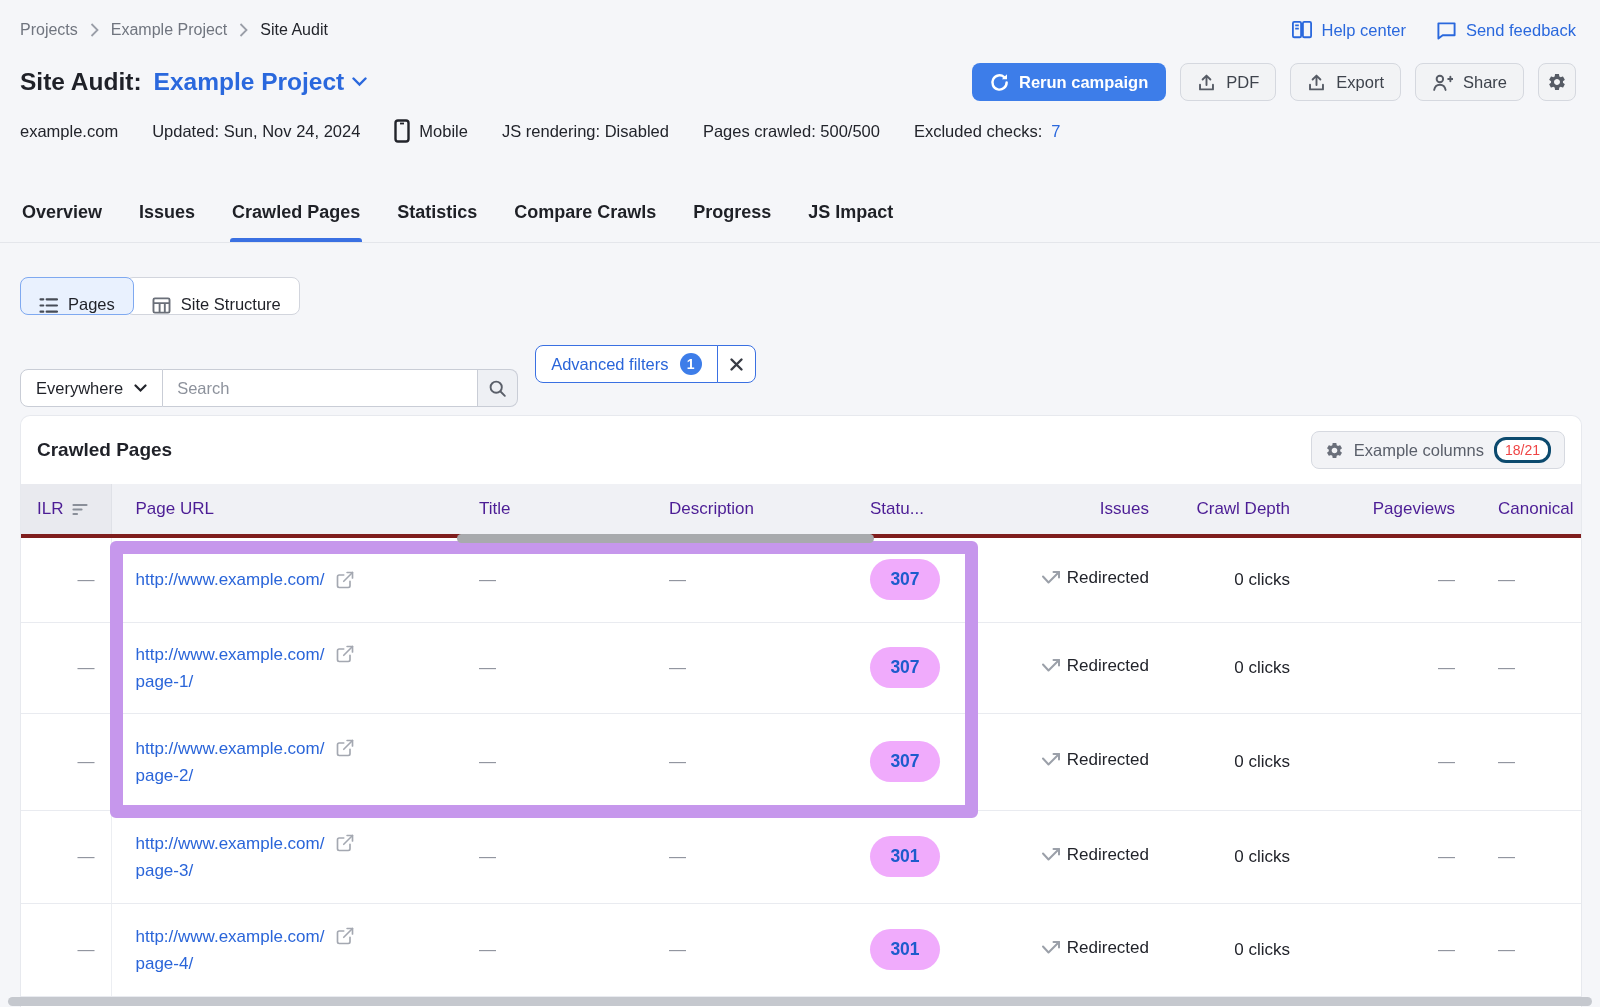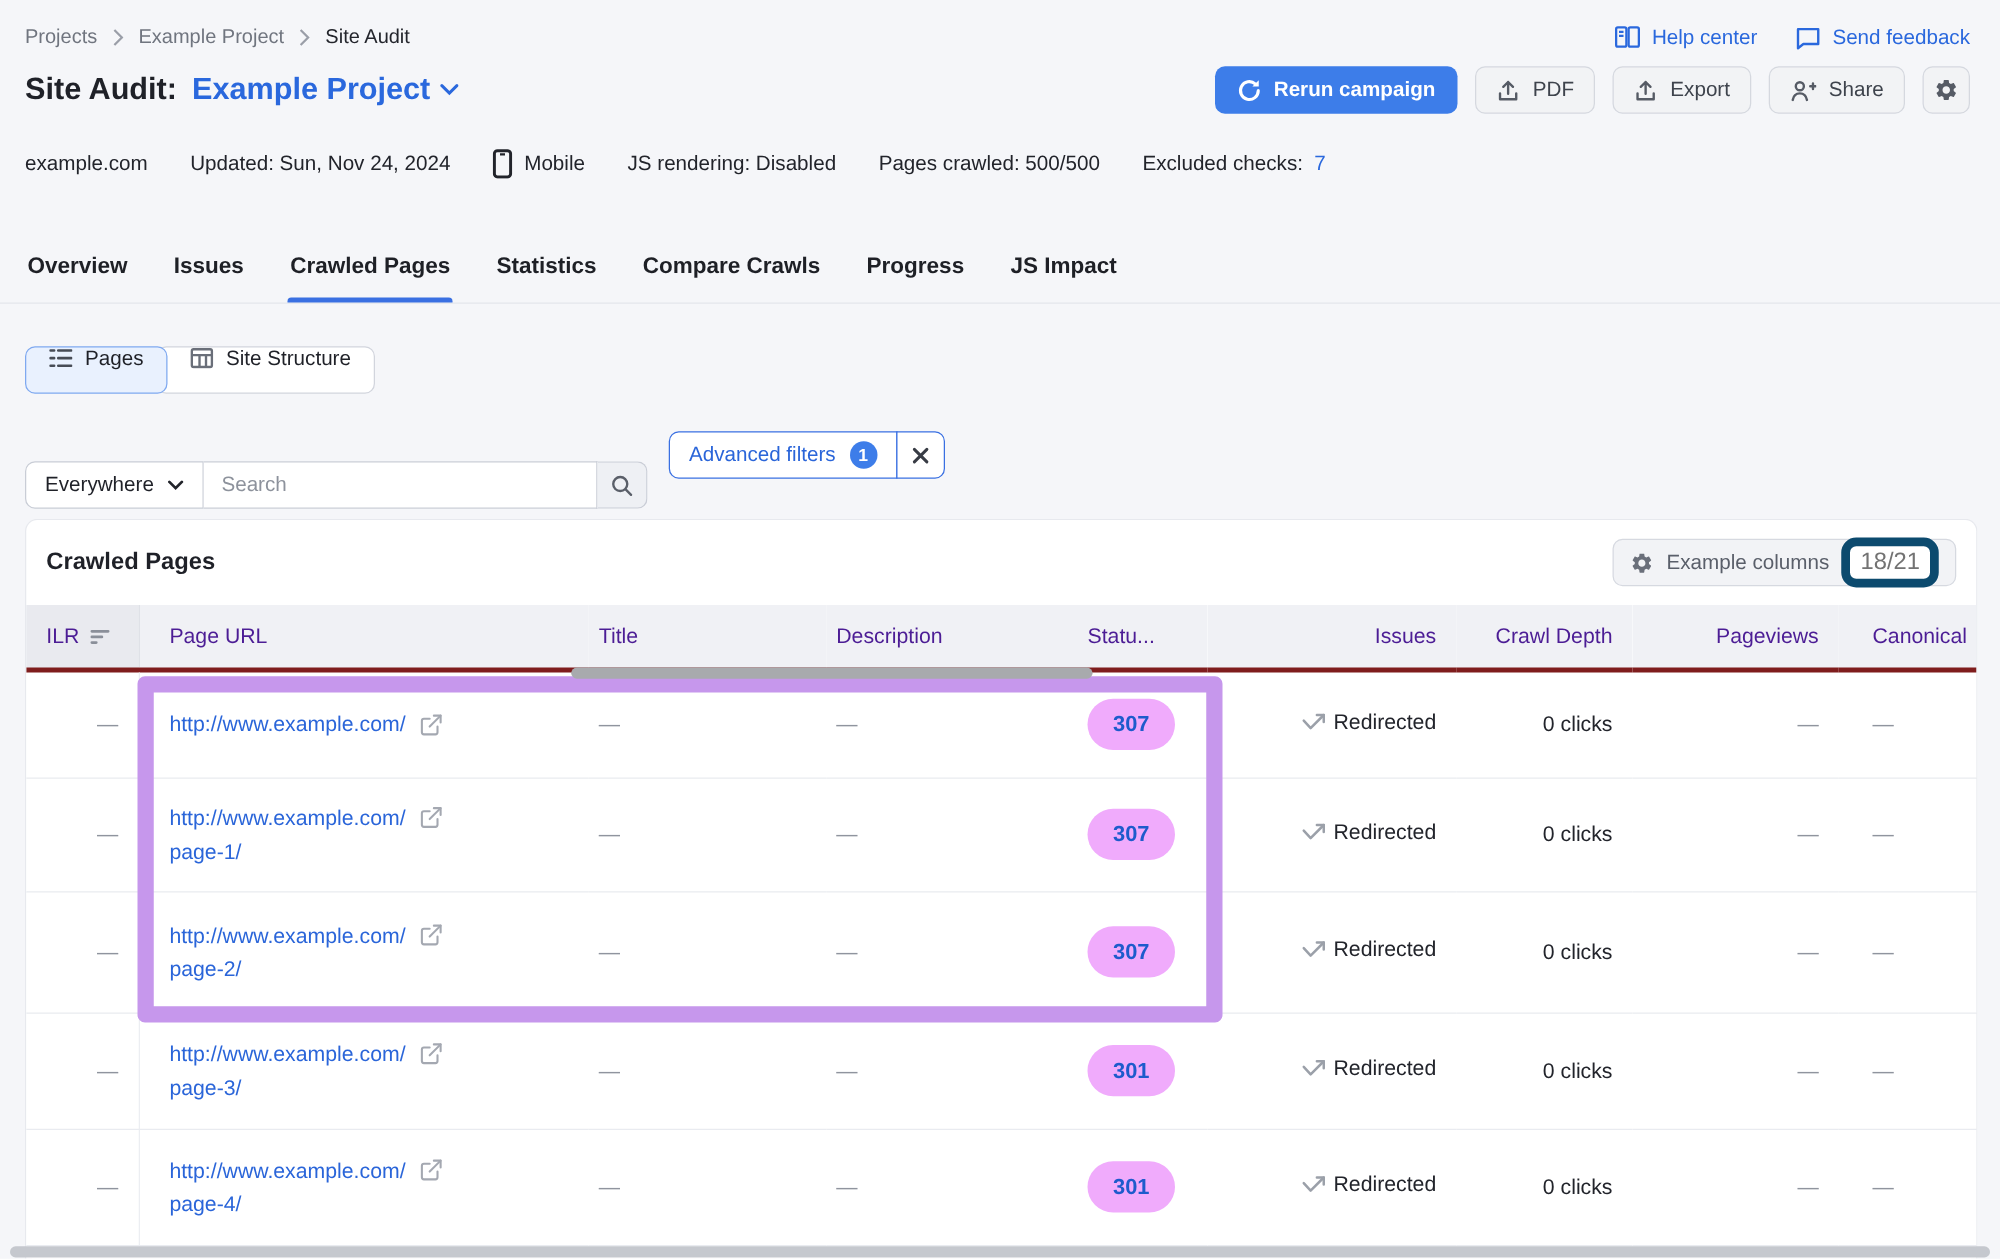--- a/index.html
+++ b/index.html
@@ -12,21 +12,21 @@
   svg { display:block; flex:none; }
 
   
   .crumbs-row { position:absolute; top:20px; left:20px; right:24px; display:flex; justify-content:space-between; align-items:center; }
   .crumbs { display:flex; align-items:center; gap:12px; font-size:16px; color:#70757f; }
   .crumbs .crumb-last { color:#23252c; }
   .crumb-sep { color:#9a9ea8; }
   .hdr-links { display:flex; align-items:center; gap:30px; }
   .hdr-link { display:flex; align-items:center; gap:9px; color:#2a68dd; font-size:16.5px; cursor:pointer; }
 
-  .title-row { position:absolute; top:52px; left:20px; right:24px; display:flex; justify-content:space-between; align-items:center; height:40px; }
+  .title-row { position:absolute; top:62px; left:20px; right:24px; display:flex; justify-content:space-between; align-items:center; height:40px; }
   .h1 { display:flex; align-items:center; gap:12px; font-size:24.5px; font-weight:bold; }
   .h1 .proj { color:#2a68dd; display:flex; align-items:center; gap:8px; cursor:pointer; }
 
   .actions { display:flex; align-items:center; gap:14px; }
   .btn { height:38px; display:flex; align-items:center; gap:10px; border-radius:8px; font-size:16.5px; cursor:pointer; }
   .btn-primary { background:#3d7de9; color:#fff; padding:0 18px; font-weight:bold; border:none; }
   .btn-gray { background:#f2f3f5; border:1px solid #d5d8df; color:#3e434c; padding:0 16px; }
   .btn-icononly { width:38px; justify-content:center; padding:0; }
 
   .meta-row { position:absolute; top:119px; left:20px; display:flex; align-items:center; gap:34px; font-size:16.5px; color:#22242b; }
@@ -34,42 +34,42 @@
   .meta-link { color:#2a68dd; cursor:pointer; }
 
   
   .tabsbar { position:absolute; top:197px; left:0; right:0; border-bottom:1px solid #e4e6eb; }
   .tabs { display:flex; gap:33px; padding:0 20px; }
   .tab { position:relative; font-size:18px; font-weight:bold; color:#1e2026; padding:5px 2px 19px; cursor:pointer; }
   .tab.active::after { content:""; position:absolute; left:0; right:0; bottom:0; height:4px; border-radius:3px 3px 0 0; background:#3a70e2; }
 
   
   .toggle-row { position:absolute; top:277px; left:20px; display:flex; }
-  .seg { height:38px; display:flex; align-items:flex-start; gap:10px; font-size:16.5px; cursor:pointer; }
+  .seg { height:38px; display:flex; align-items:flex-end; gap:10px; font-size:16.5px; cursor:pointer; }
   .seg-active { background:#e9f1fe; border:1px solid #7fa9f0; border-radius:8px; padding:0 18px; position:relative; z-index:2; }
   .seg-idle { background:#fff; border:1px solid #d2d5dd; border-radius:8px; padding:0 18px 0 26px; margin-left:-9px; z-index:1; }
 
   
   .filter-row { position:absolute; top:345px; left:20px; display:flex; gap:17px; }
   .searchgroup { display:flex; height:38px;margin-top:24px; }
   .scope { display:flex; align-items:center; gap:11px; background:#fff; border:1px solid #c9cdd6; border-radius:8px 0 0 8px; padding:0 15px; font-size:16.5px; cursor:pointer; }
   .sinput { width:315px; border:1px solid #c9cdd6; border-left:none; padding:0 14px; font-size:16.5px; font-family:"Liberation Sans",sans-serif; color:#1f2128; outline:none; }
   .sinput::placeholder { color:#8d929c; }
   .sbtn { width:40px; background:#eef0f4; border:1px solid #c9cdd6; border-left:none; border-radius:0 8px 8px 0; display:flex; align-items:center; justify-content:center; cursor:pointer; }
   .advgroup { display:flex; height:38px; }
   .advmain { display:flex; align-items:center; gap:11px; background:#fff; border:1.5px solid #3a70e2; border-radius:8px 0 0 8px; padding:0 15px; color:#2a65d9; font-size:16.5px; cursor:pointer; }
   .advcount { width:22px; height:22px; border-radius:50%; background:#3d7de9; color:#fff; font-size:14px; font-weight:bold; display:flex; align-items:center; justify-content:center; }
   .advx { width:39px; background:#fff; border:1.5px solid #3a70e2; border-left-width:1px; margin-left:-1px; border-radius:0 8px 8px 0; display:flex; align-items:center; justify-content:center; cursor:pointer; }
 
   
   .card { position:absolute; top:415px; left:20px; width:1562px; height:592px; background:#fff; border:1px solid #e7e9ee; border-bottom:none; border-radius:10px 10px 0 0; overflow:hidden; }
   .card-head { height:68px; display:flex; align-items:center; justify-content:space-between; padding:0 16px; }
   .card-title { font-size:19px; font-weight:bold; color:#1f2128; }
   .managebtn { height:38px; display:flex; align-items:center; gap:10px; background:#f2f3f6; border:1px solid #d6d9e0; border-radius:8px; padding:0 13px; color:#5a5f6a; font-size:16.5px; cursor:pointer; }
-  .count-pill { border:7px solid #0c4a6e; background:#fff; border-radius:12px; padding:2px 8px; font-size:19px; color:#737373; }
+  .count-pill { border:3px solid #0c4a6e; background:#fff; border-radius:12px; padding:2px 8px; font-size:14px; color:#ef4444; }
 
   table.tbl { width:1670px; border-collapse:collapse; table-layout:fixed; }
   .tbl th, .tbl td { vertical-align:middle; white-space:nowrap; overflow:hidden; }
   .tbl thead tr { height:52px; background:#f0f1f5; }
   .tbl th { font-weight:normal; font-size:17px; color:#4c1d95; text-align:left; border-bottom:4px solid #7f1d1d; }
   th.c-ilr { background:#e9eaef; padding-left:16px; border-right:1px solid #dfe1e7; }
   .ilr-head { display:flex; align-items:center; gap:9px; }
   th.c-url { padding-left:24px; }
   th.c-title, th.c-desc { padding-left:8px; }
   th.c-status { padding-left:14px; }

